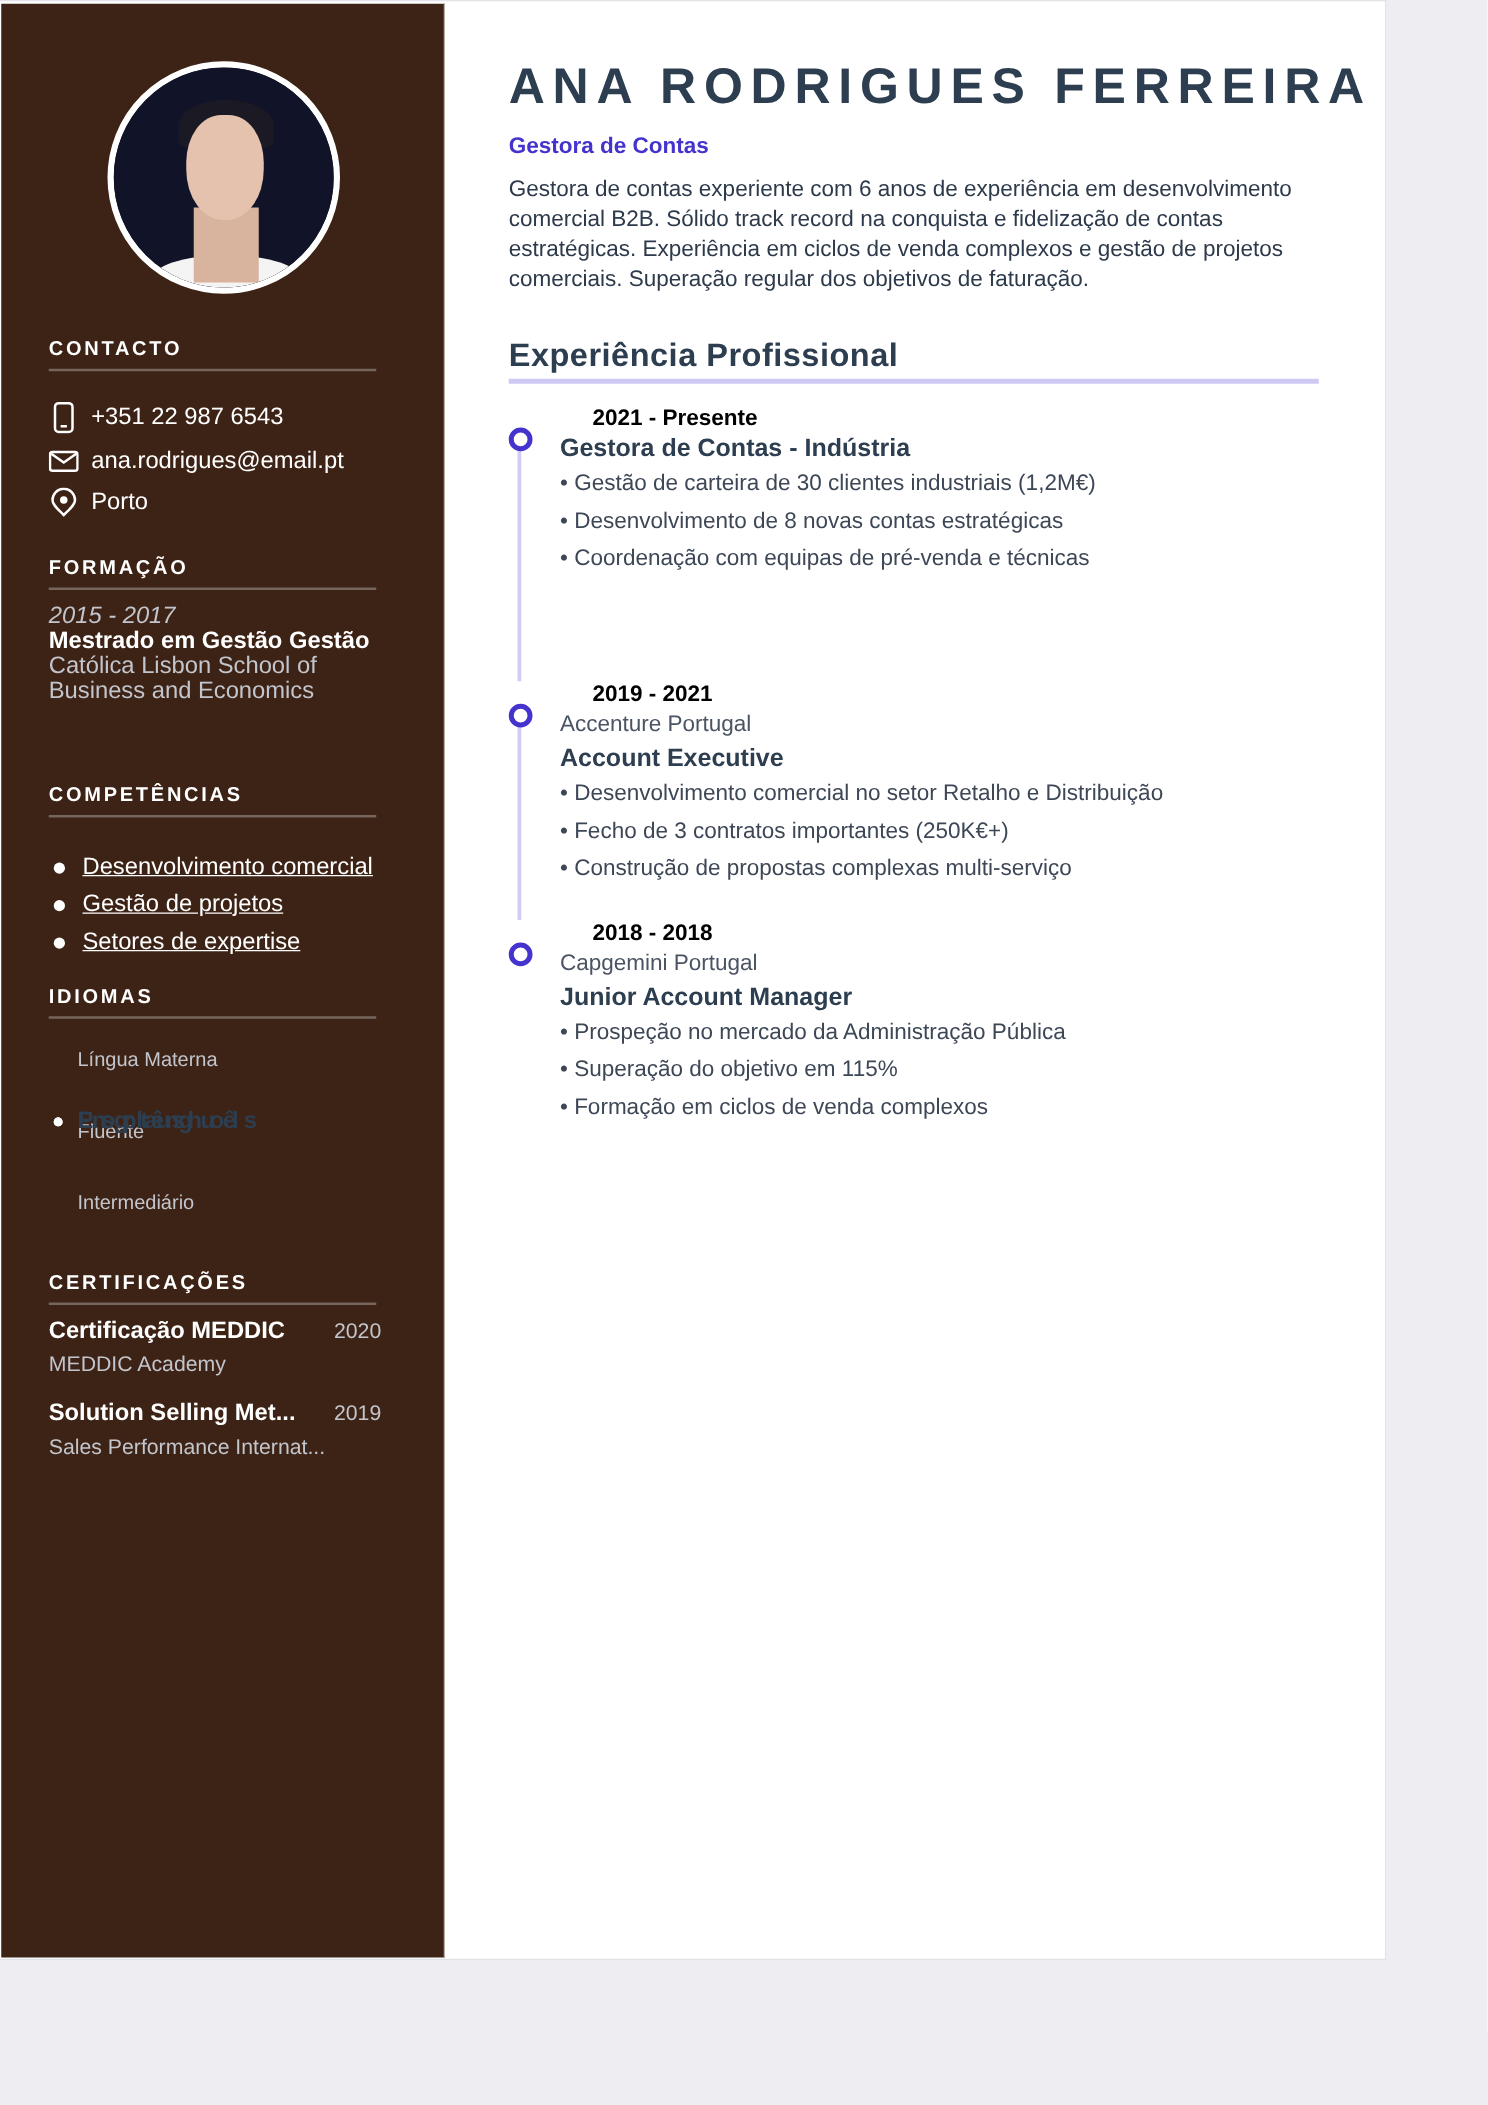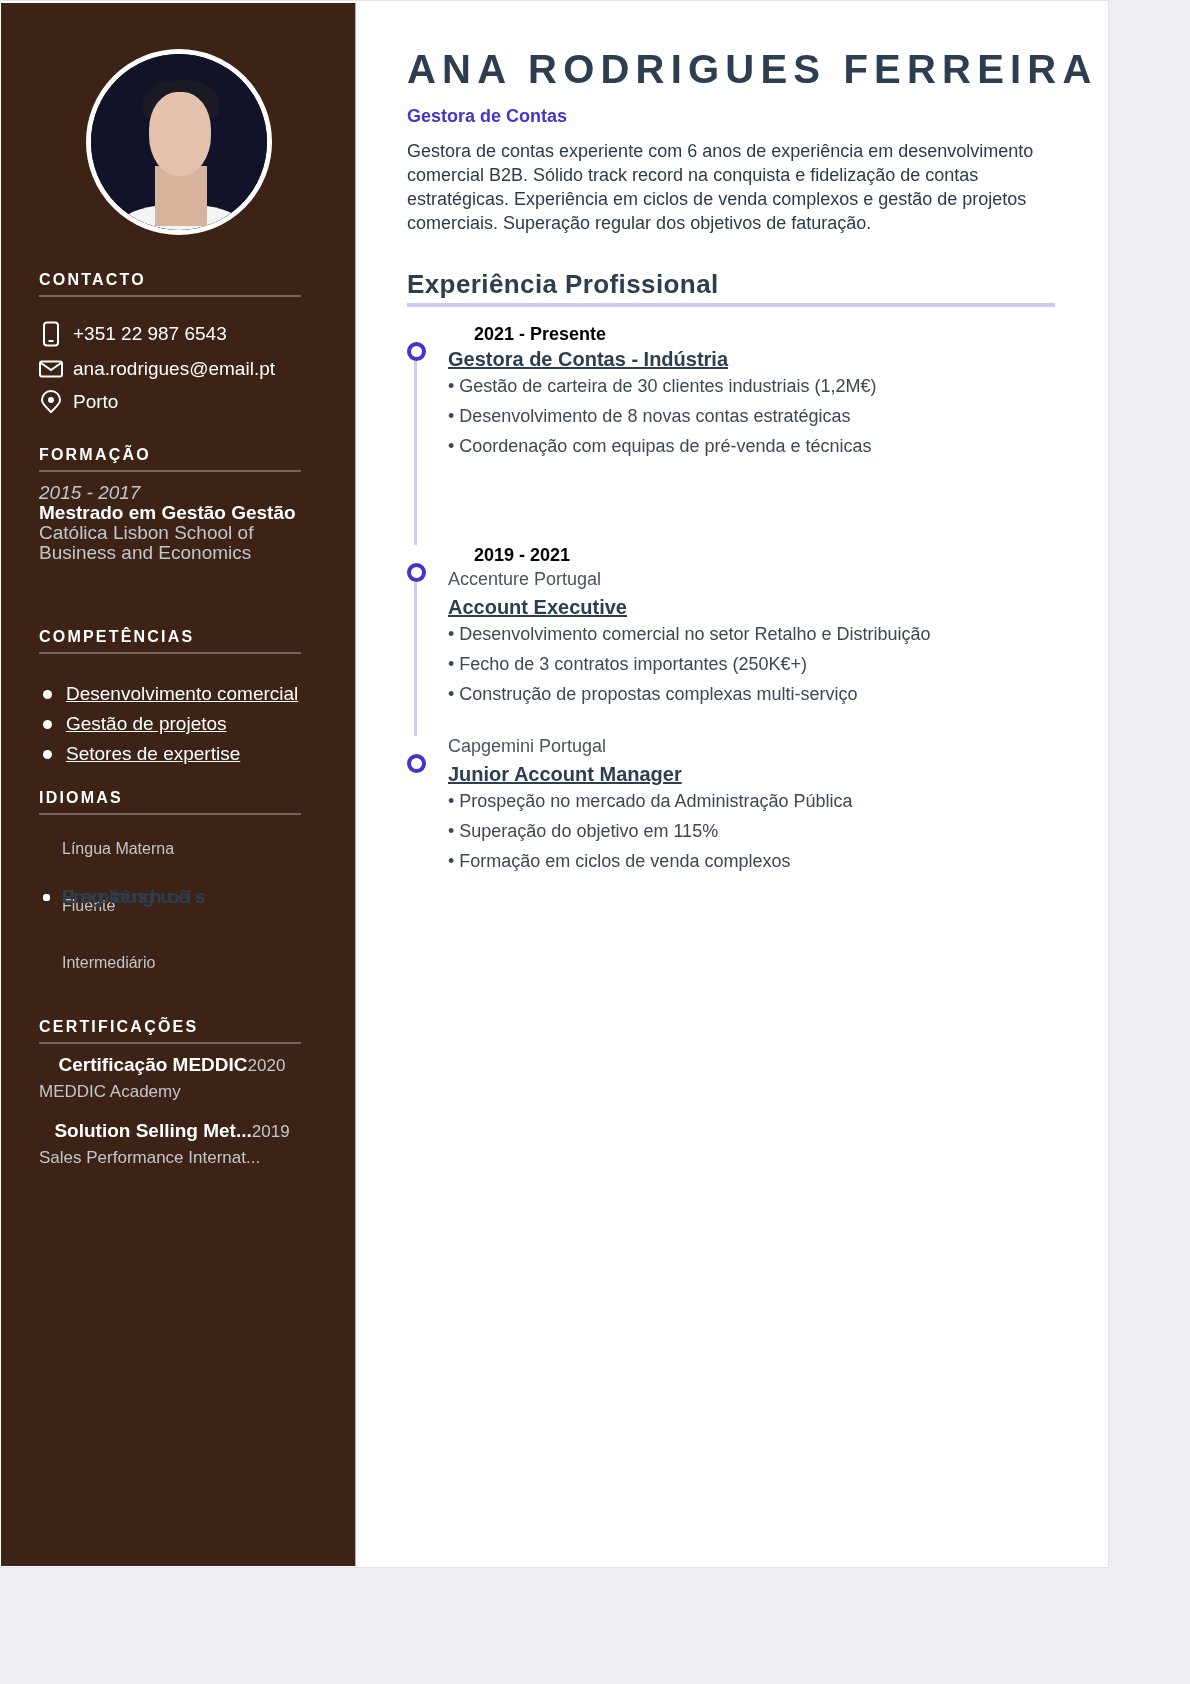--- a/index.html
+++ b/index.html
@@ -68,21 +68,21 @@
   .edu .sch { color: #c3c5cc; }
   .skills { position: absolute; left: 38px; top: 676px; list-style: none; margin: 0; padding: 0; text-decoration: underline; }
   .skills li { font-size: 19px; height: 30px; display: flex; align-items: center; }
   .skills .dot { width: 9px; height: 9px; border-radius: 50%; background: #fff; margin: 0 14px 0 4px; }
   .langs { position: absolute; left: 38px; top: 836px; }
   .lang { height: 56px; }
   .lang .name { font-size: 19px; font-weight: bold; display:flex; align-items:center; height:24px; }
   .lang .dot { width: 7px; height: 7px; border-radius: 50%; background: #fff; margin: 0 12px 0 4px; }
   .lang .lvl { font-size: 16px; color: #c3c5cc; padding-left: 23px; margin-top: 1px; }
   .cert { position: absolute; left: 38px; width: 266px; }
-  .cert .top { display: flex; justify-content: center; align-items: baseline; }
+  .cert .top { display: flex; justify-content: space-between; align-items: baseline; }
   .cert .cname { font-size: 19px; font-weight: bold; }
   .cert .cyear { font-size: 17px; color: #c3c5cc; }
   .cert .org { font-size: 17px; color: #c3c5cc; margin-top: 6px; }
 
   .main { position: absolute; left: 407px; top: 0; width: 650px; color: #2d3a4b; }
   .name {
     position: absolute; top: 46px; left: 0; white-space: nowrap;
     font-size: 40px; font-weight: bold; letter-spacing: 6.2px; color: #2c3e50;
   }
   .role { position: absolute; top: 105px; left: 0; font-size: 18px; font-weight: bold; color: #4433cc; }
@@ -93,21 +93,21 @@
     padding-bottom: 3px; border-bottom: 4px solid #cdc9f4;
   }
   .timeline-line { position: absolute; left: 414px; width: 3px; background: #d0ccf3; }
   .tl-dot {
     position: absolute; left: 407px; width: 11px; height: 11px;
     border: 4px solid #4433cc; border-radius: 50%; background: #fff;
   }
   .job { position: absolute; left: 448px; width: 620px; }
   .job .period { font-size: 18px; font-weight: bold; color: #000000; height: 24px; margin-left: 26px; }
   .job .company { font-size: 18px; color: #4a5463; height: 27px; }
-  .job .title { font-size: 20px; font-weight: bold; color: #2c3e50; height: 26px; text-decoration: underline; }
+  .job .title { font-size: 20px; font-weight: bold; color: #2c3e50; height: 26px; }
   .job ul { list-style: none; margin: 0; padding: 0; }
   .job li { font-size: 18px; color: #3d4756; height: 30px; line-height: 24px; }
 </style>
 </head>
 <body>
 
 <div class="page">
 
   <aside class="sidebar">
     <div class="photo">
@@ -241,20 +241,21 @@
     <div class="company">Accenture Portugal</div>
     <div class="title">Account Executive</div>
     <ul>
       <li>• Desenvolvimento comercial no setor Retalho e Distribuição</li>
       <li>• Fecho de 3 contratos importantes (250K€+)</li>
       <li>• Construção de propostas complexas multi-serviço</li>
     </ul>
   </div>
 
   <div class="job" style="top:735px">
+    <div class="period">2018 - 2018</div>
     <div class="company">Capgemini Portugal</div>
     <div class="title">Junior Account Manager</div>
     <ul>
       <li>• Prospeção no mercado da Administração Pública</li>
       <li>• Superação do objetivo em 115%</li>
       <li>• Formação em ciclos de venda complexos</li>
     </ul>
   </div>
 </div>
 

